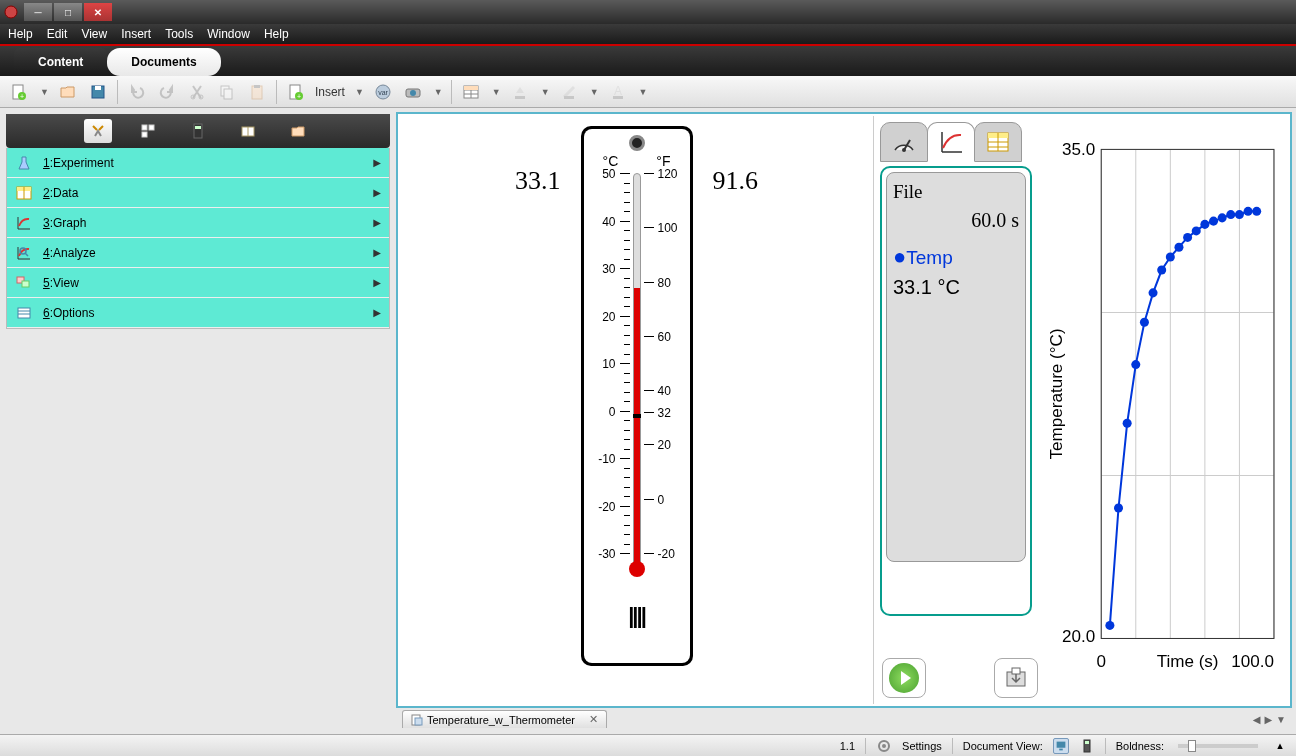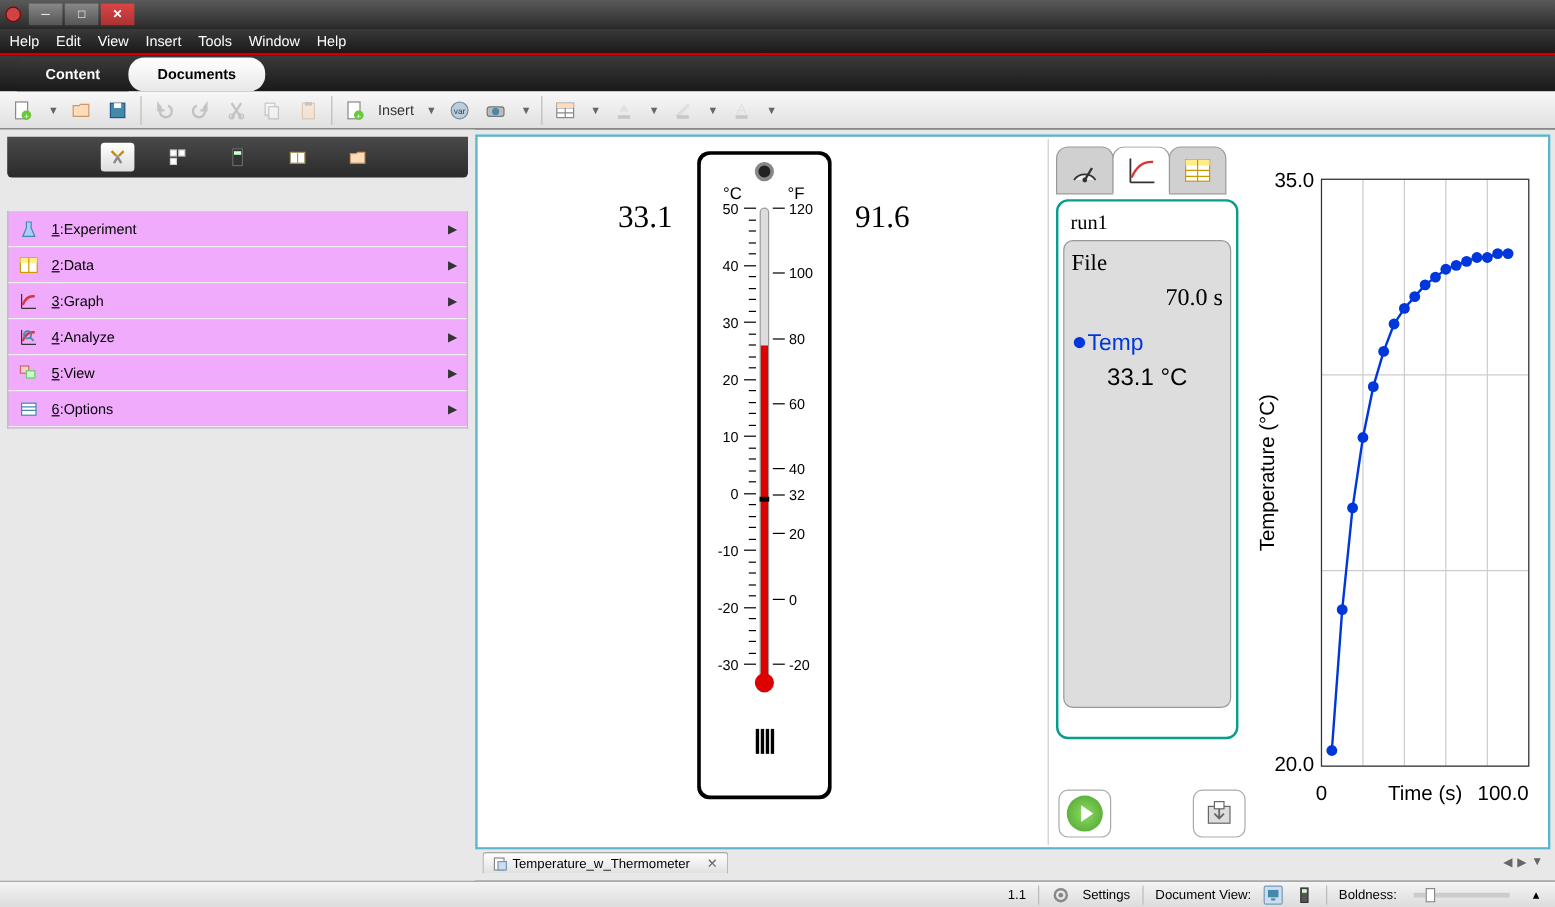--- a/index.html
+++ b/index.html
@@ -42,21 +42,21 @@
 
 .toolbox-header { height: 22px; background: linear-gradient(#4a4a4a, #2a2a2a); color: #fff; font-size: 11px; font-weight: bold; text-align: center; line-height: 22px; border-radius: 4px 4px 0 0; }
 .toolbox-icons { height: 34px; background: linear-gradient(#4a4a4a, #2a2a2a); display: flex; align-items: center; justify-content: center; gap: 22px; border-radius: 0 0 4px 4px; }
 .toolbox-icon { width: 28px; height: 24px; display: flex; align-items: center; justify-content: center; cursor: pointer; border-radius: 3px; }
 .toolbox-icon.active { background: linear-gradient(#fff, #ddd); }
 .toolbox-icon svg { width: 16px; height: 16px; }
 
 .vendor-header { height: 22px; background: linear-gradient(#f0f0f0, #d8d8d8); border: 1px solid #bbb; display: flex; align-items: center; padding: 0 8px; font-size: 11px; margin-top: 8px; border-radius: 3px; }
 .vendor-header .chev { margin-left: auto; font-size: 10px; }
 
-.menu-list { border: 1px solid #bbb; border-top: none; background: #f0abfc; margin-top: 28px; }
+.menu-list { border: 1px solid #bbb; border-top: none; background: #5eead4; }
 .menu-row { height: 30px; display: flex; align-items: center; padding: 0 8px; font-size: 12px; cursor: pointer; border-bottom: 1px solid #eee; }
 .menu-row svg { width: 18px; height: 18px; margin-right: 10px; }
 .menu-row .arrow { margin-left: auto; font-size: 10px; color: #333; }
 .menu-row .und { text-decoration: underline; }
 
 
 .doc-outer { flex: 1; border: 2px solid #5bb6cc; background: #fff; position: relative; }
 .doc-content { position: absolute; inset: 2px; display: flex; background: #fff; }
 
 .thermo-area { flex: 1.05; background: #fff; display: flex; align-items: flex-start; justify-content: center; padding-top: 10px; gap: 20px; }
@@ -90,21 +90,21 @@
 .dq-tab.active { background: #fff; border-bottom: 1px solid #fff; z-index: 2; }
 .dq-tab svg { width: 28px; height: 28px; }
 
 .dq-side { position: absolute; top: 50px; left: 6px; width: 152px; height: 450px; background: #fff; border: 2px solid #079d8d; border-radius: 10px; padding: 4px; }
 .dq-run { font-size: 17px; font-family: 'Times New Roman', serif; padding: 4px 6px; }
 .dq-info-box { background: #ddd; border: 1px solid #999; border-radius: 8px; padding: 8px 6px; height: 390px; }
 .dq-info-box .row1 { font-size: 19px; font-family: 'Times New Roman', serif; }
 .dq-info-box .row2 { font-size: 20px; font-family: 'Times New Roman', serif; text-align: right; margin: 6px 0 12px; }
 .dq-info-box .row3 { font-size: 19px; font-family: 'Times New Roman', serif; color: #0037db; }
 .dq-info-box .dot { color: #0037db; font-size: 22px; }
-.dq-info-box .row4 { font-size: 20px; font-family: 'Times New Roman', serif; text-align: center; margin-top: 6px; }
+.dq-info-box .row4 { font-size: 20px; font-family: 'Times New Roman', serif; text-align: left; margin-top: 6px; }
 
 .dq-play { position: absolute; bottom: 6px; left: 8px; width: 44px; height: 40px; background: #fff; border: 1px solid #aaa; border-radius: 8px; display: flex; align-items: center; justify-content: center; cursor: pointer; }
 .dq-play .circ { width: 30px; height: 30px; border-radius: 50%; background: radial-gradient(#8edc5f, #4aa030); display: flex; align-items: center; justify-content: center; }
 .dq-play-tri { width: 0; height: 0; border-left: 10px solid #fff; border-top: 7px solid transparent; border-bottom: 7px solid transparent; margin-left: 3px; }
 .dq-save { position: absolute; bottom: 6px; left: 120px; width: 44px; height: 40px; background: #fff; border: 1px solid #aaa; border-radius: 8px; display: flex; align-items: center; justify-content: center; cursor: pointer; }
 
 
 .chart-area { position: absolute; top: 6px; left: 172px; right: 6px; bottom: 6px; }
 .chart-svg { width: 100%; height: 100%; }
 
@@ -476,24 +476,23 @@
                   <rect x="4" y="5" width="20" height="18" fill="#fff" stroke="#c90"></rect>
                   <rect x="4" y="5" width="20" height="5" fill="#fe8"></rect>
                   <line x1="14" y1="5" x2="14" y2="23" stroke="#c90"></line>
                   <line x1="4" y1="14" x2="24" y2="14" stroke="#c90"></line>
                   <line x1="4" y1="19" x2="24" y2="19" stroke="#c90"></line>
                 </svg>
               </div>
           </div>
 
           <div class="dq-side">
-            <div class="dq-run">run1</div>
             <div class="dq-info-box">
               <div class="row1">File</div>
-              <div class="row2">70.0 s</div>
+              <div class="row2">60.0 s</div>
               <div class="row3"><span class="dot">●</span><span>Temp</span></div>
               <div class="row4"><span>33.1</span><span> °C</span></div>
             </div>
           </div>
 
           <div class="dq-play">
               <div class="circ">
                 <div class="dq-play-tri"></div>
               </div>
             </div>

